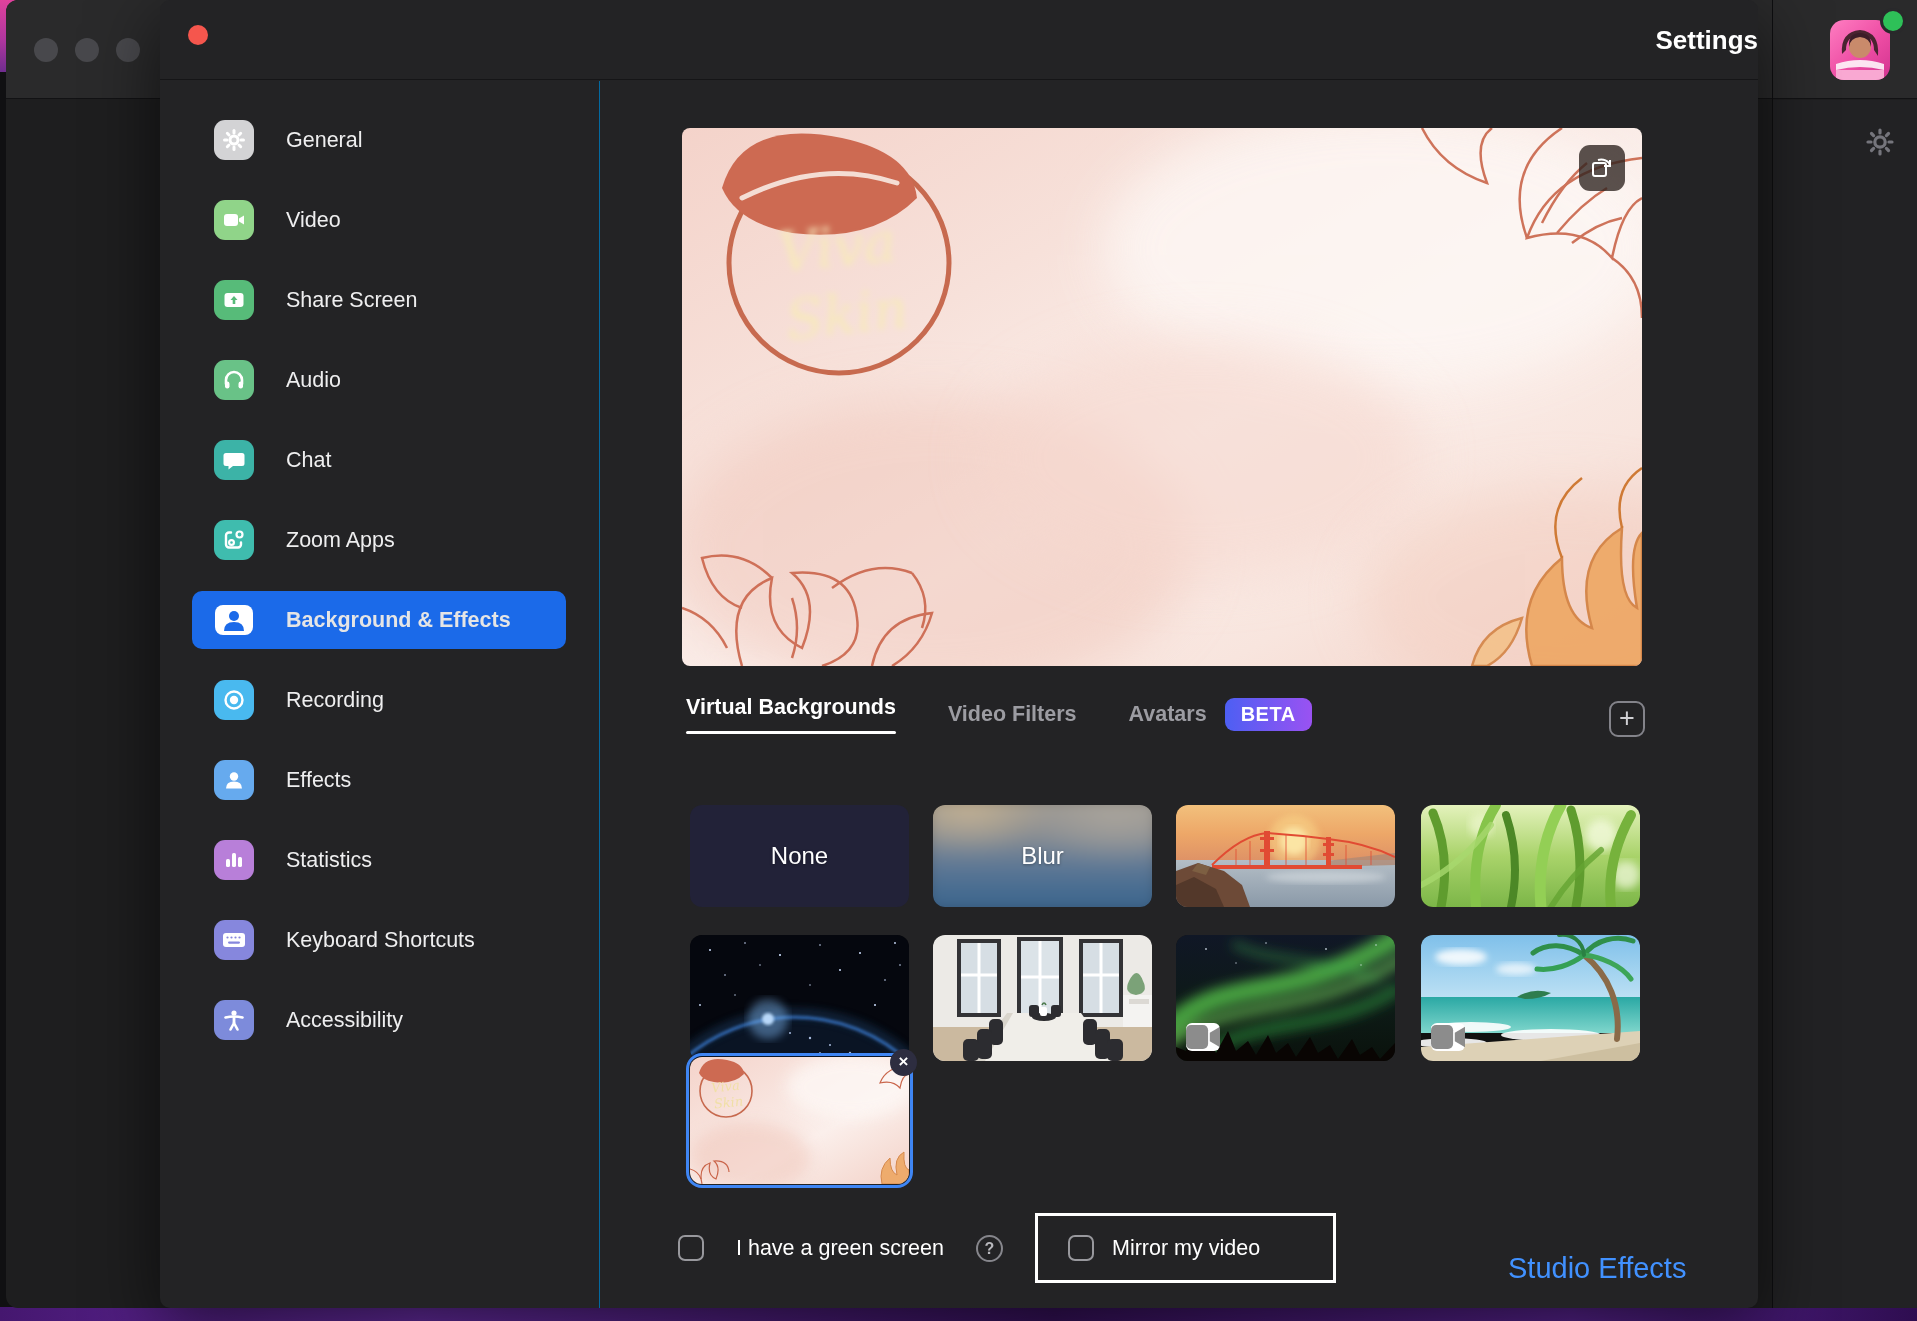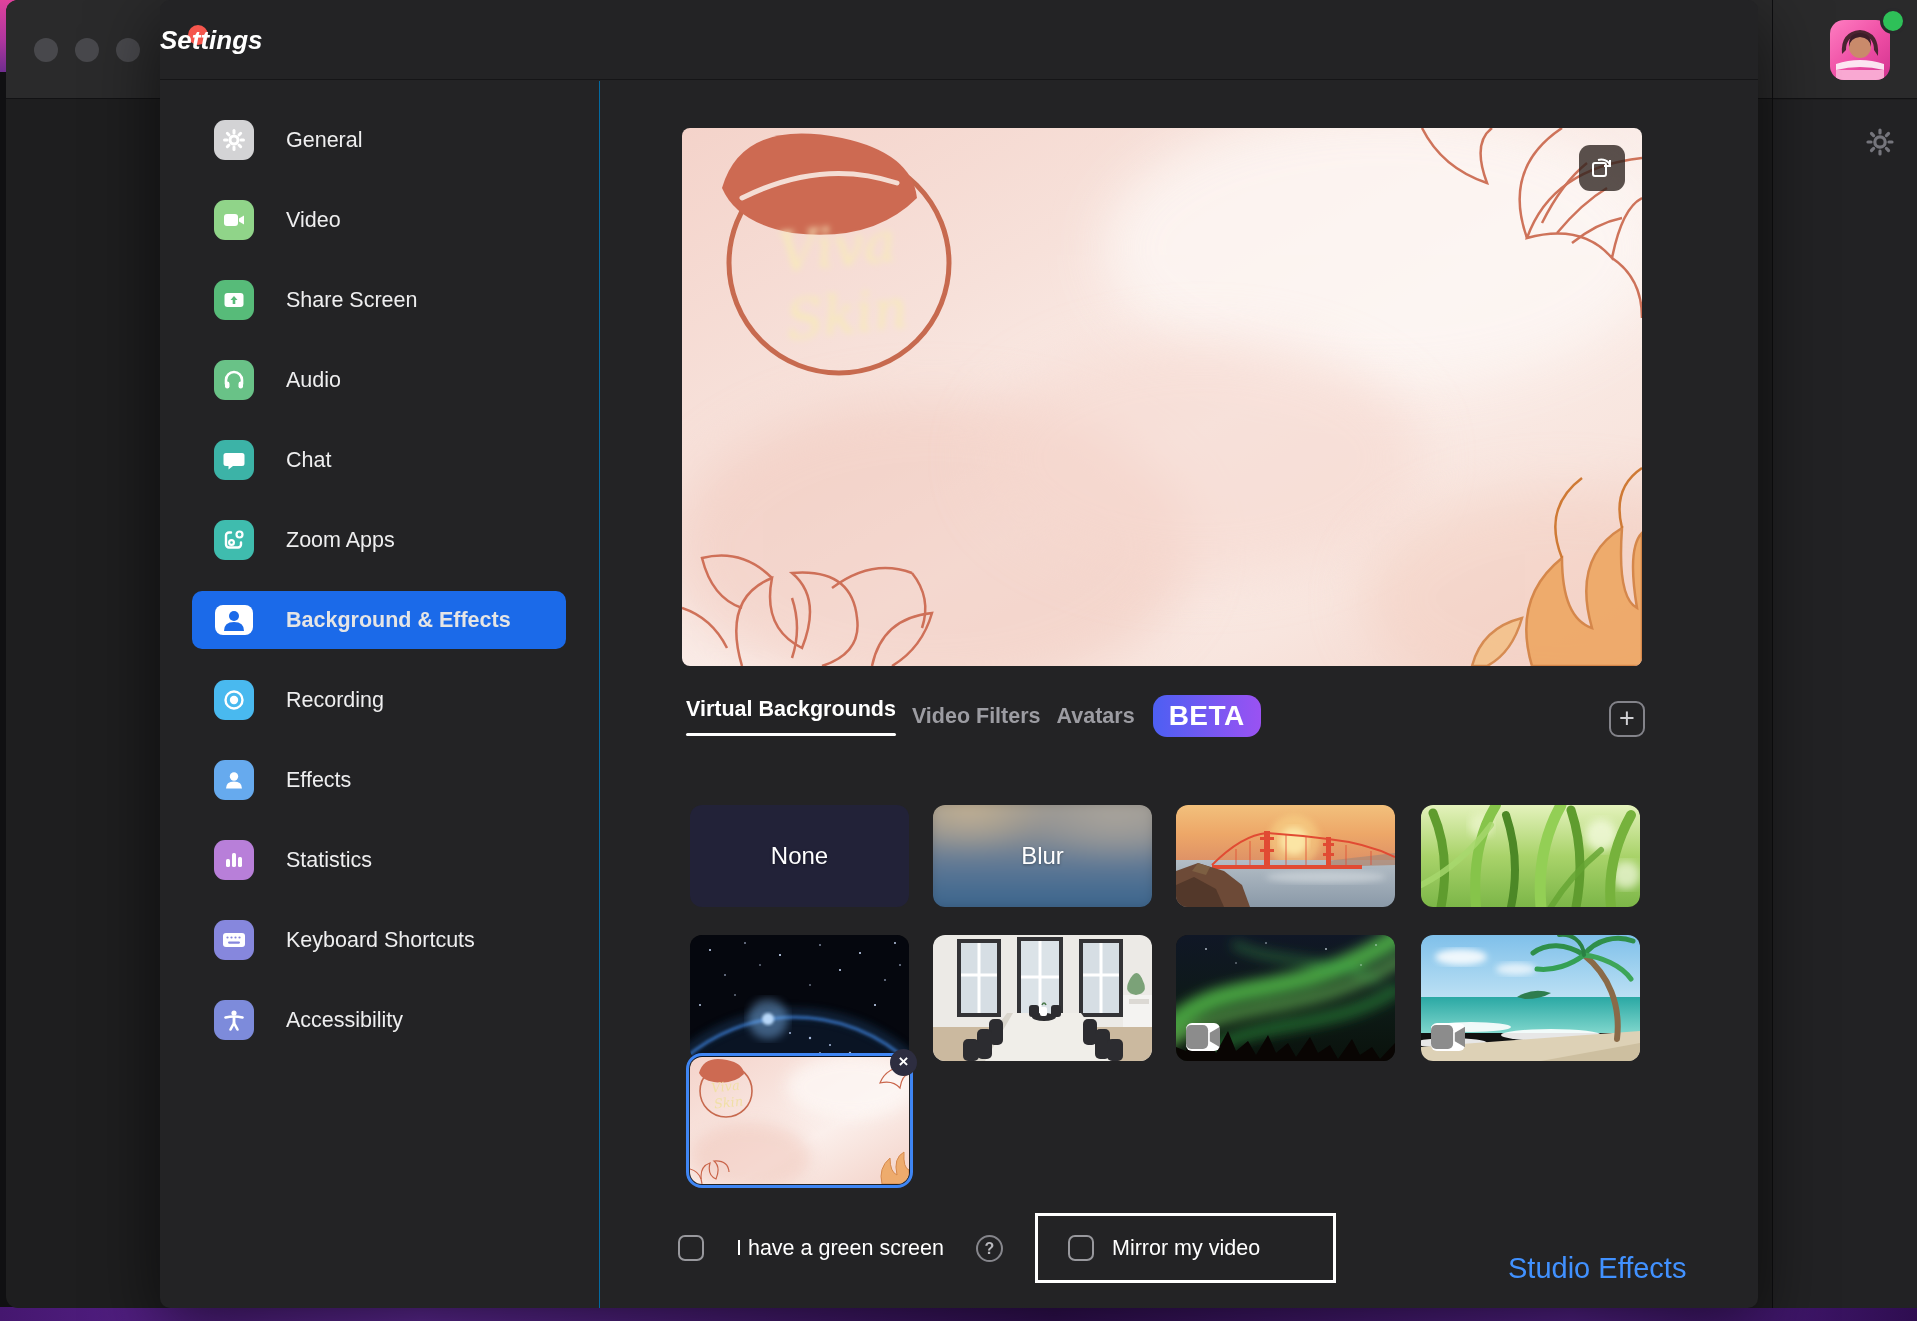--- a/index.html
+++ b/index.html
@@ -29,47 +29,47 @@
   .gear-btn { position:absolute; left:1856px; top:124px; width:36px; height:36px;
     display:flex; align-items:center; justify-content:center; }
 
   
   .settings { position:absolute; left:160px; top:0; width:1598px; height:1308px;
     background:#232325; border-radius:10px; box-shadow:0 22px 70px rgba(0,0,0,.6); }
   .ttl { position:relative; height:80px; border-bottom:1px solid #151517; }
   .close-dot { position:absolute; left:28px; top:25px; width:20px; height:20px; border-radius:50%;
     background:#f5564d; }
   .ttl-text { position:absolute; left:0; right:0; top:0; height:80px; line-height:80px;
-    text-align:left; color:#ffffff; font-size:26px; font-weight:700;font-style:italic; }
+    text-align:right; color:#ffffff; font-size:26px; font-weight:700; }
 
   
   .sidebar { position:absolute; left:0; top:81px; width:440px; bottom:0;
     border-right:1px solid #0369a1; padding-top:30px; }
   .side-item { height:58px; margin:0 33px 22px 32px; border-radius:10px;
     display:flex; align-items:center; padding-left:22px; gap:32px; cursor:default; }
   .side-item.selected { background:#1b6ae9; }
   .side-item .lbl { color:#eeeeef; font-size:21.5px; }
   .side-item.selected .lbl { color:#e5e5e5; font-weight:700; }
   .tile-ic { width:40px; height:40px; border-radius:11px; flex:none;
     display:flex; align-items:center; justify-content:center; }
 
   
   .content { position:absolute; left:442px; top:81px; right:0; bottom:0; }
   .preview { position:absolute; left:80px; top:47px; width:960px; height:538px;
     border-radius:8px; overflow:hidden; }
   .rotate-btn { position:absolute; right:17px; top:17px; width:46px; height:46px;
     background:rgba(43,33,29,.78); border-radius:11px; display:flex; align-items:center; justify-content:center; }
 
-  .tabs { position:absolute; left:84px; top:614px; display:flex; align-items:center; gap:16px; }
+  .tabs { position:absolute; left:84px; top:614px; display:flex; align-items:center; gap:52px; }
   .tab { font-size:21.5px; font-weight:700; color:#9c9ca2; }
   .tab.active { color:#ffffff; }
   .tab.active::after { content:""; display:block; height:3px; background:#fff; border-radius:2px; margin-top:11px; }
   .tab-avatars { display:flex; align-items:center; gap:18px; }
   .beta { background:linear-gradient(90deg,#4d5ff3,#9a52f2); color:#fff; font-weight:700;
-    font-size:28px; padding:5px 16px; border-radius:14px; letter-spacing:.5px; }
+    font-size:20px; padding:5px 16px; border-radius:9px; letter-spacing:.5px; }
   .add-btn { position:absolute; left:1007px; top:620px; width:36px; height:36px;
     border:2px solid #83838a; border-radius:9px; color:#d0d0d4; font-size:27px; line-height:31px;
     text-align:center; }
 
   .tile { position:absolute; width:219px; border-radius:12px; overflow:hidden; background:#111;margin-top:27px; }
   .tile svg { display:block; width:100%; height:100%; }
   .tile-label { position:absolute; inset:0; display:flex; align-items:center; justify-content:center;
     color:#fff; font-size:24px; text-shadow:0 1px 3px rgba(0,0,0,.35); }
   .t-none  { left:88px;  top:697px; height:102px; background:#222238; }
   .t-blur  { left:331px; top:697px; height:102px; }

